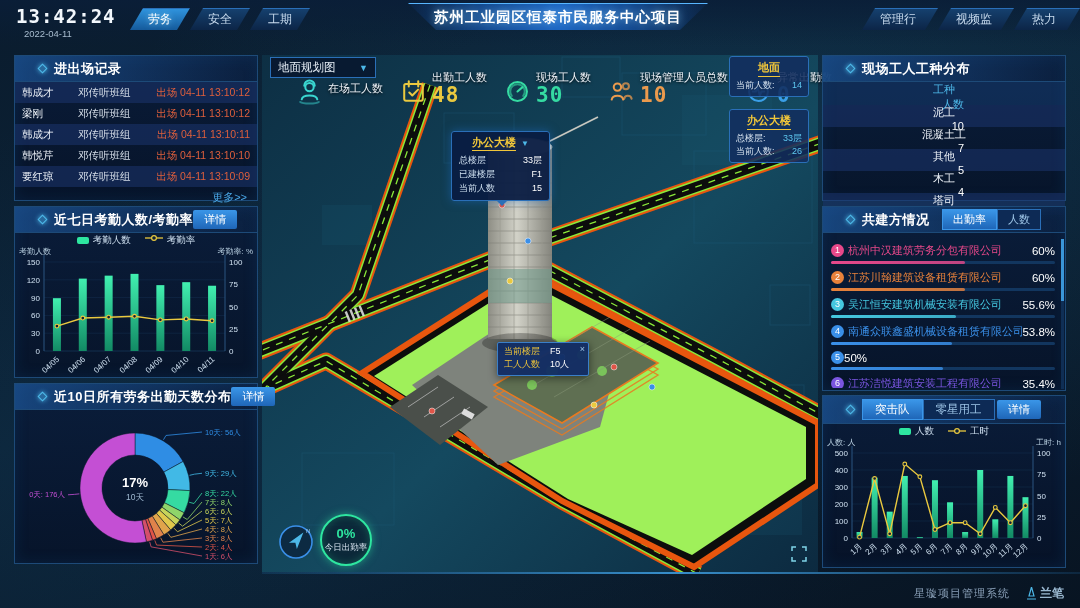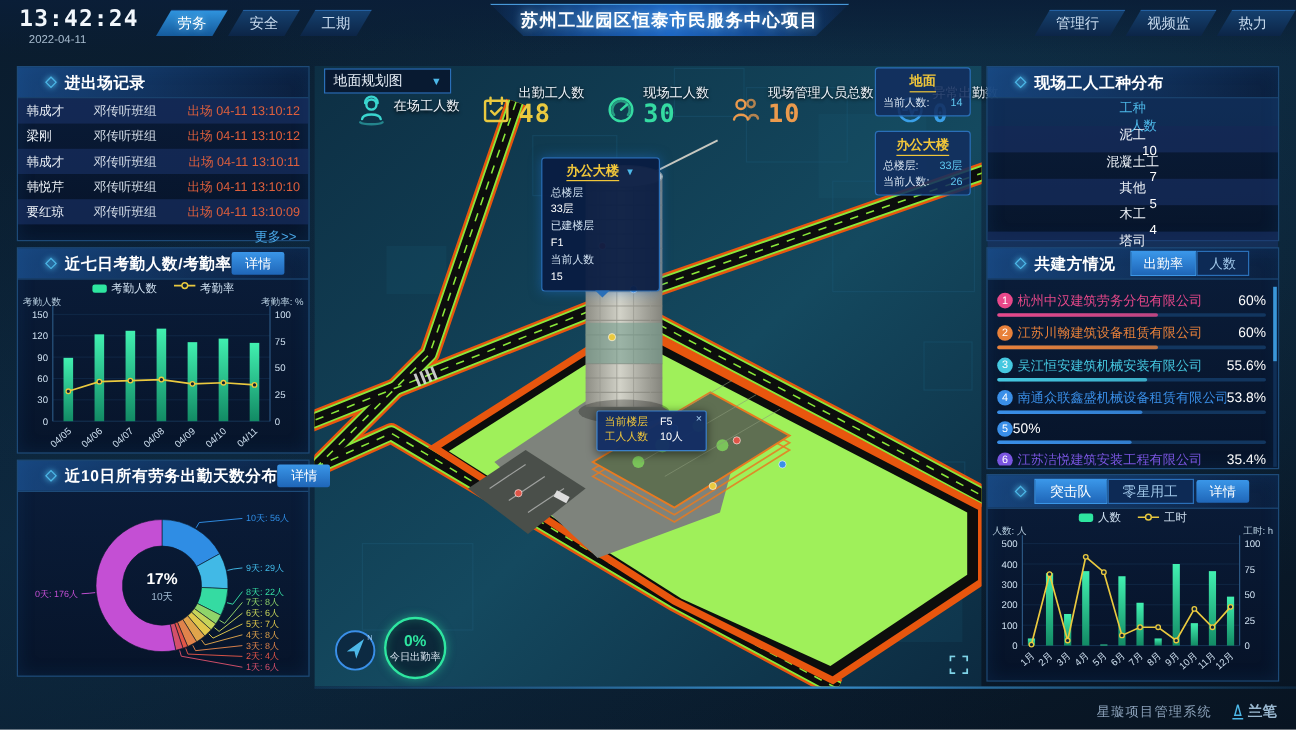--- a/index.html
+++ b/index.html
@@ -94,21 +94,21 @@
   .badge-title { display:block; width:max-content; margin:0 auto 2px; color:#f0c63a; font-weight:bold; font-size:11px;
     border-bottom:1px solid #f0c63a; padding-bottom:1px; cursor:pointer; }
   .badge-row { display:flex; justify-content:space-between; font-size:9px; color:#d8e4f0; line-height:13px; }
   .badge-row b { color:#5fc8f0; font-weight:normal; }
   .bld-popup { position:absolute; left:451px; top:131px; width:99px; background:rgba(10,28,66,.95);
     border:1px solid #2a6fb8; border-radius:3px; padding:3px 7px 5px; box-shadow:0 0 10px rgba(30,110,200,.5); }
   .bld-popup:after { content:""; position:absolute; left:44px; bottom:-6px; border:6px solid transparent; border-bottom:none; border-top:6px solid #2a6fb8; }
   .bld-title-row { display:flex; align-items:center; justify-content:center; gap:5px; margin-bottom:2px; }
   .bld-title { color:#f0c63a; font-weight:bold; font-size:11px; border-bottom:1px solid #f0c63a; cursor:pointer; }
   .bld-caret { color:#4db8e8; font-size:8px; cursor:pointer; }
-  .bld-row { display:flex; justify-content:space-between; font-size:9px; color:#cfe0f0; line-height:14px;flex-direction:column; }
+  .bld-row { display:flex; justify-content:space-between; font-size:9px; color:#cfe0f0; line-height:14px; }
   .bld-row b { color:#fff; font-weight:normal; }
   .floor-tip { position:absolute; left:497px; top:342px; width:92px; background:rgba(18,45,100,.96);
     border:1px solid #3a7fc8; border-radius:2px; padding:2px 6px 4px; box-shadow:0 2px 8px rgba(0,0,0,.5); }
   .tip-row { display:flex; font-size:9px; line-height:13px; }
   .tip-label { color:#f0c63a; width:46px; }
   .tip-val { color:#fff; }
   .tip-close { position:absolute; right:3px; top:1px; color:#9fc6e8; font-size:9px; cursor:pointer; }
   .compass { position:absolute; left:277px; top:523px; cursor:pointer; }
   .gauge { position:absolute; left:320px; top:514px; width:52px; height:52px; border-radius:50%;
     border:2px solid #2ee6a0; box-shadow:0 0 8px rgba(46,230,160,.5), inset 0 0 8px rgba(46,230,160,.25);

